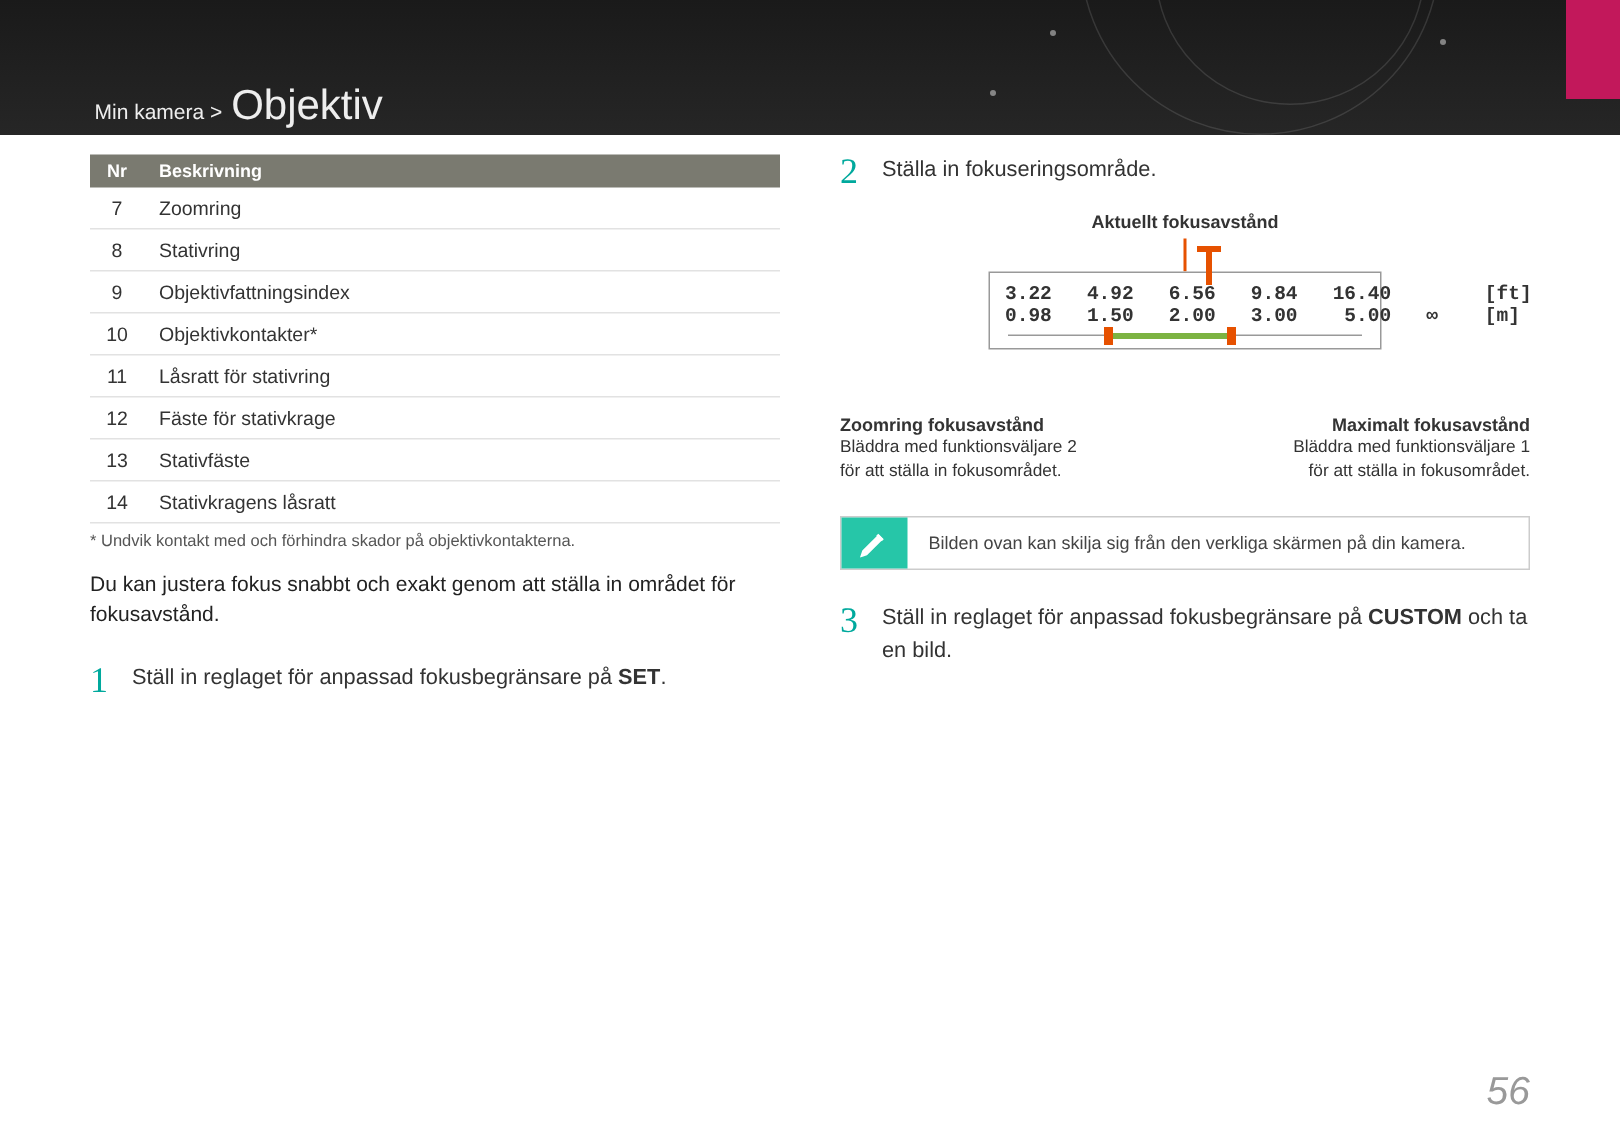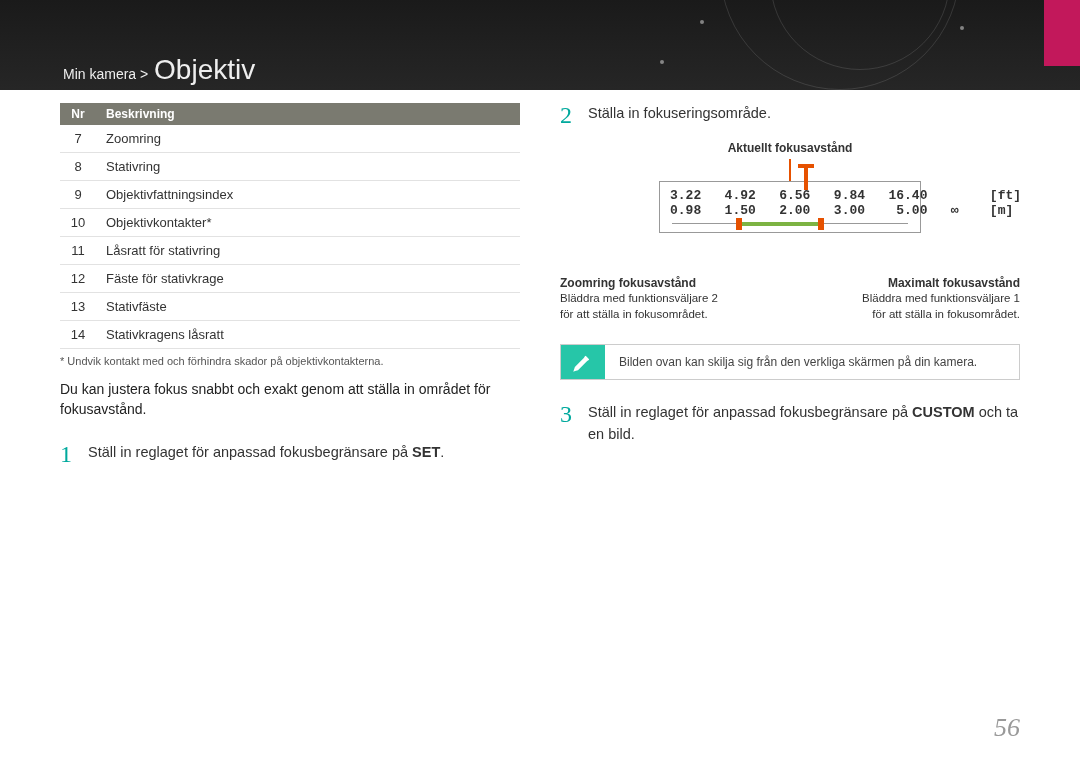--- a/index.html
+++ b/index.html
@@ -179,21 +179,21 @@
   }
   .note-icon svg { width: 22px; height: 22px; }
   .note-text { padding: 10px 14px; color: #444; }
   .page-num {
     position: absolute;
     right: 60px;
     bottom: 22px;
     font-size: 26px;
     color: #999;
     font-style: italic;
-    font-family: Liberation Serif, serif;
+    font-family: Liberation Sans, sans-serif;
   }
 </style>
 </head>
 <body>
 
 <div class="header">
   <div class="header-deco deco1"></div>
   <div class="header-deco deco2"></div>
   <div class="deco-dot" style="left:700px; top:20px;"></div>
   <div class="deco-dot" style="left:960px; top:26px;"></div>

